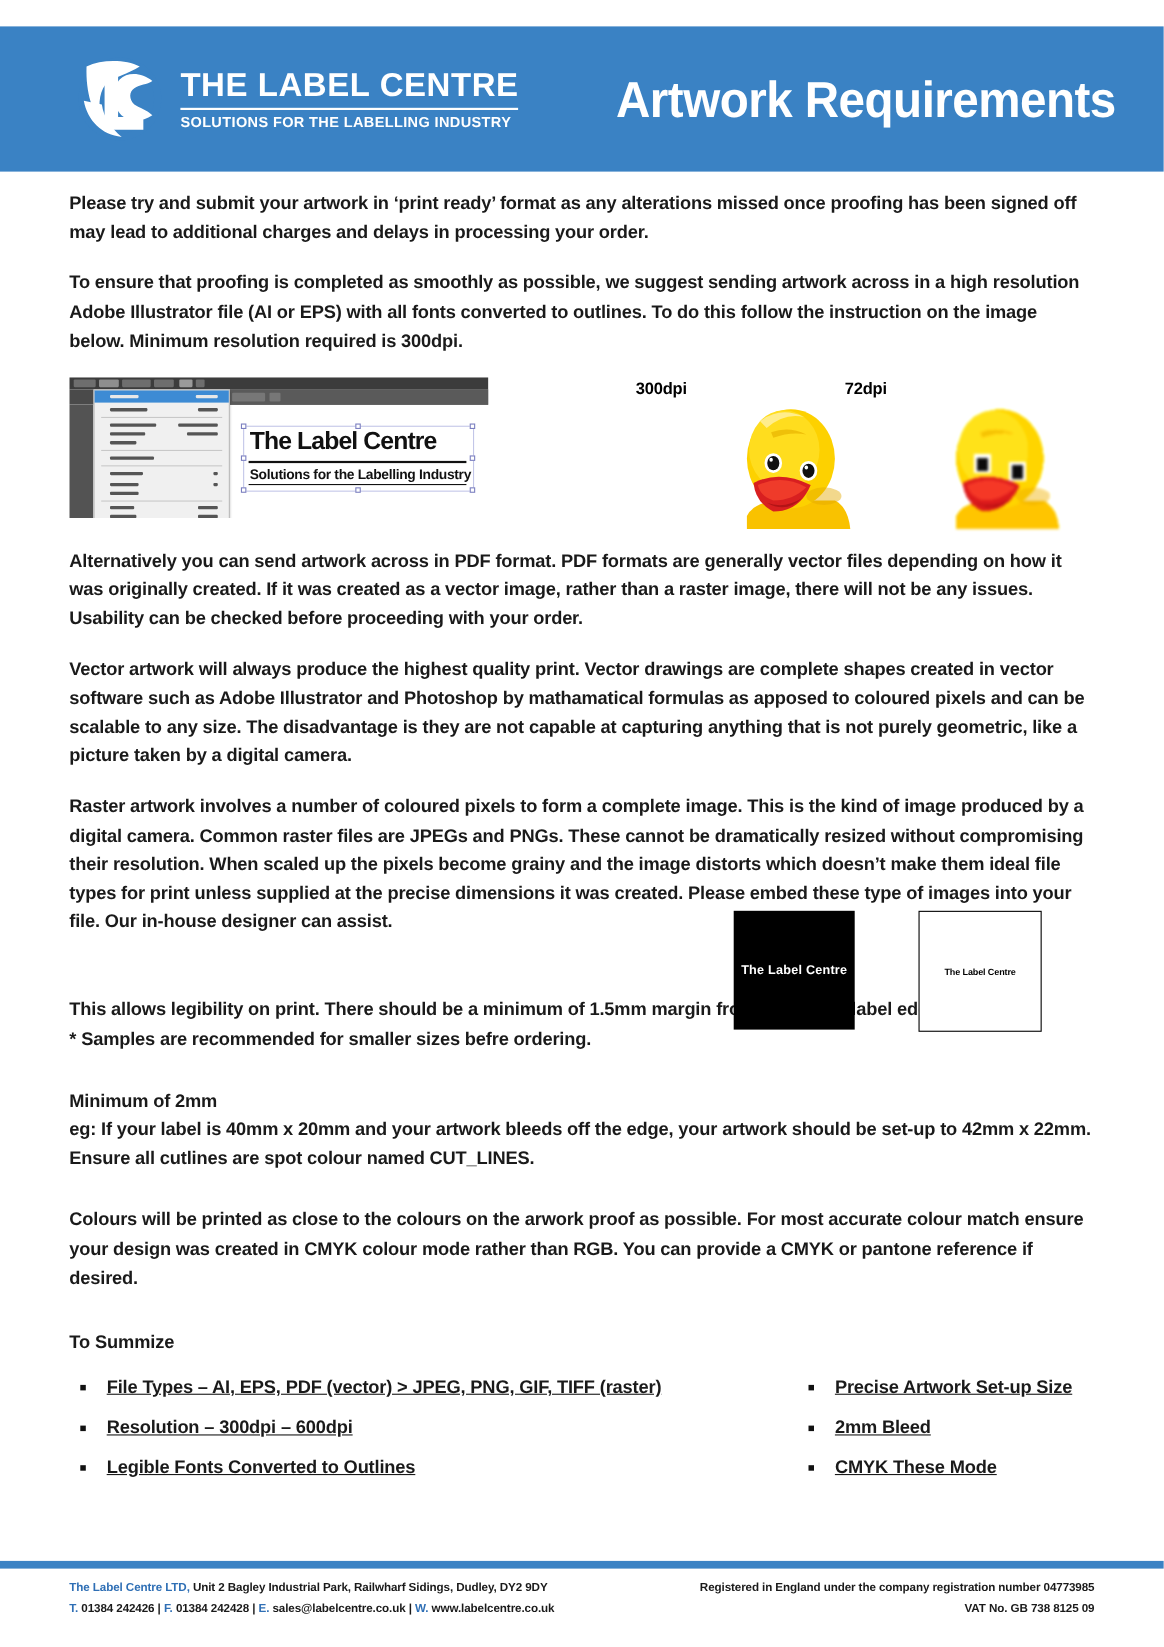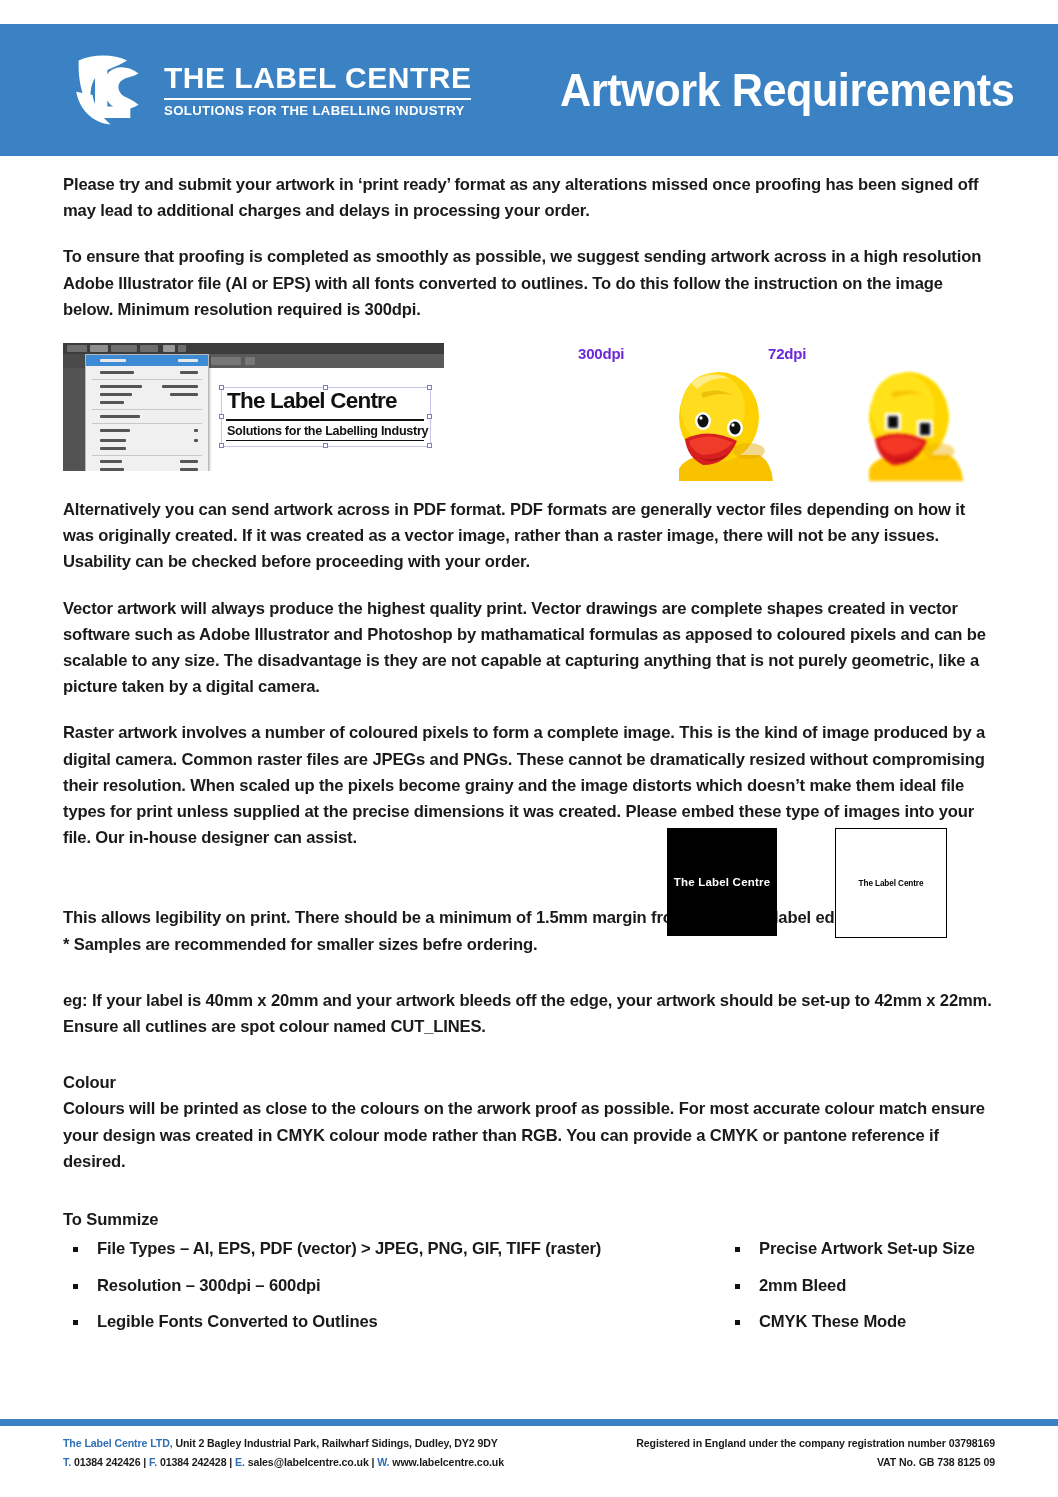--- a/index.html
+++ b/index.html
@@ -230,21 +230,21 @@
     border-radius: 1px;
   }
 
   
   .dpi-group { position: absolute; top: 0; }
   .dpi-label {
     position: absolute;
     top: 2px;
     font-size: 15px;
     font-weight: bold;
-    color: #6d28d9;
+    color: #000000;
     letter-spacing: -0.2px;
   }
   .duck {
     position: absolute;
     top: 22px;
     width: 112px;
     height: 116px;
   }
   .duck-blur { filter: blur(1.6px) contrast(1.05); }
 
@@ -286,21 +286,22 @@
     letter-spacing: -0.1px;
   }
 
   
   .bullets {
     position: relative;
     margin-top: 4px;
   }
   .bullet-col {
     position: absolute;
-    top: 4px;
+    top: 16px;
+    text-decoration: underline;
   }
   .bullet-col.left { left: 8px; width: 620px; }
   .bullet-col.right { left: 670px; width: 330px; }
   ul.blist {
     margin: 0; padding: 0;
     list-style: none;
   }
   ul.blist li {
     position: relative;
     padding-left: 26px;
@@ -507,25 +508,25 @@
   <p class="para"><span class="b">Raster</span><span> artwork involves a number of coloured pixels to form a complete image. This is the kind of image produced by a digital camera. Common raster files are JPEGs and PNGs. These cannot be dramatically resized without compromising their resolution. When scaled up the pixels become grainy and the image distorts which doesn’t make them ideal file types for print unless supplied at the precise dimensions it was created. Please embed these type of images into your file. Our in-house designer can assist.</span></p>
 
 
   <div style="height:34px"></div>
 
   <div class="line">This allows legibility on print. There should be a minimum of 1.5mm margin from text to the label edge.</div>
   <div class="line">* Samples are recommended for smaller sizes befre ordering.</div>
 
   <div style="height:30px"></div>
 
+  <div class="line">Minimum of 2mm</div>
   <p class="para tight">eg: If your label is 40mm x 20mm and your artwork bleeds off the edge, your artwork should be set-up to 42mm x 22mm. Ensure all cutlines are spot colour named CUT_LINES.</p>
 
   <div style="height:30px"></div>
 
-  <h3 class="section-head">Colour</h3>
   <p class="para tight">Colours will be printed as close to the colours on the arwork proof  as possible. For most accurate colour match ensure your design was created in CMYK colour mode rather than RGB. You can provide a CMYK or pantone reference if desired.</p>
 
   <div style="height:32px"></div>
 
   <h3 class="section-head">To Summize</h3>
   <div class="bullets" style="height:90px">
     <div class="bullet-col left">
       <ul class="blist">
         <li><span class="sq"></span><span>File Types – AI, EPS, PDF (vector) &gt; JPEG, PNG, GIF, TIFF (raster)</span></li>
         <li><span class="sq"></span><span>Resolution – 300dpi – 600dpi</span></li>
@@ -552,16 +553,16 @@
   </div>
 </div>
 
 <div class="footer-rule"></div>
 <div class="footer">
   <div class="footer-left">
     <div><span class="blue">The Label Centre LTD,</span><span> Unit 2 Bagley Industrial Park, Railwharf Sidings, Dudley, DY2 9DY</span></div>
     <div><span class="blue">T.</span><span> 01384 242426 | </span><span class="blue">F.</span><span> 01384 242428 | </span><span class="blue">E.</span><span> sales@labelcentre.co.uk | </span><span class="blue">W.</span><span> www.labelcentre.co.uk</span></div>
   </div>
   <div class="footer-right">
-    <div>Registered in England under the company registration number 03798169</div>
+    <div>Registered in England under the company registration number 04773985</div>
     <div>VAT No. GB 738 8125 09</div>
   </div>
 </div>
 
 </body></html>

